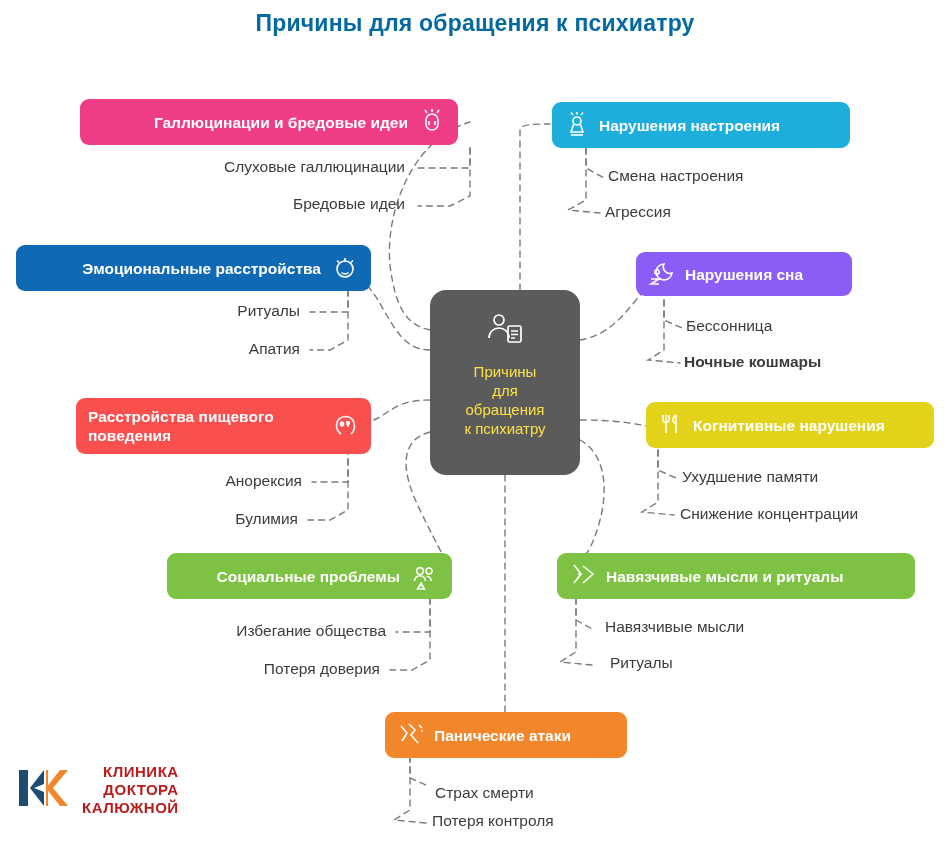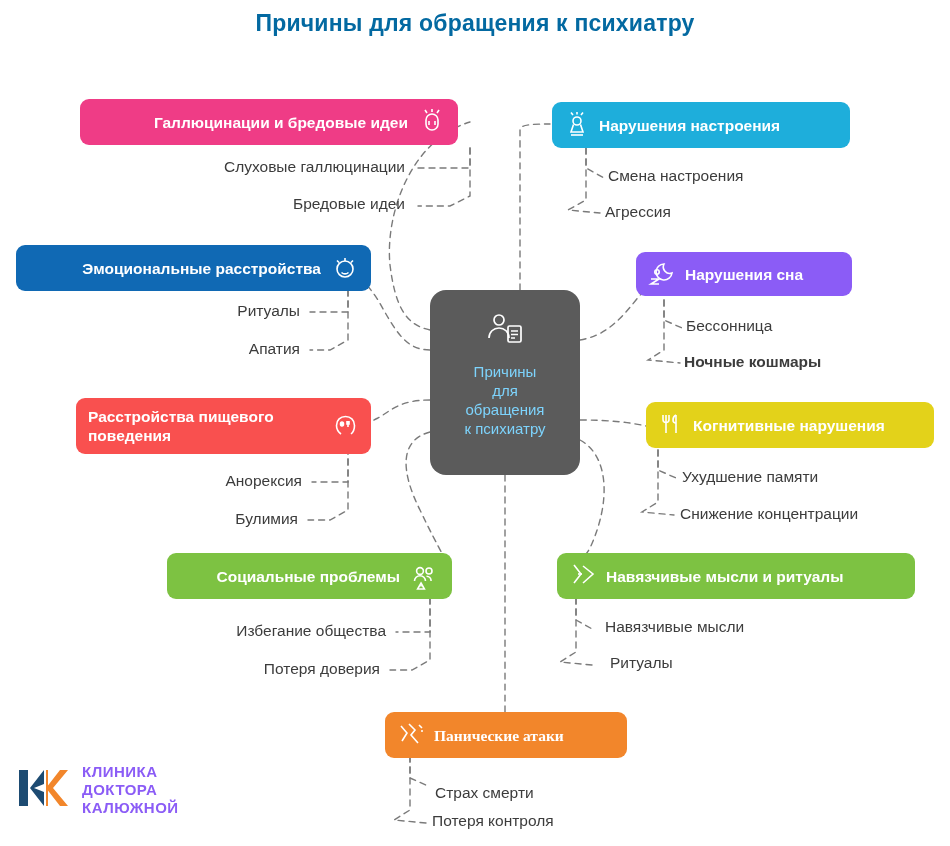--- a/index.html
+++ b/index.html
@@ -32,21 +32,21 @@
     pointer-events: none;
   }
 
   
   #center-node {
     position: absolute;
     left: 430px; top: 290px;
     width: 150px; height: 185px;
     background: #5b5b5b;
     border-radius: 16px;
-    color: #7dd3fc;
+    color: #fde047;
     display: flex;
     flex-direction: column;
     align-items: center;
     justify-content: flex-start;
     padding-top: 18px;
   }
   #center-node .ctext {
     margin-top: 10px;
     text-align: center;
     font-size: 15px;
@@ -87,23 +87,24 @@
   #logo {
     position: absolute;
     left: 18px; top: 762px;
     display: flex;
     align-items: center;
   }
   #logo .mark { margin-right: 12px; }
   #logo .ltext {
     font-size: 15px;
     font-weight: bold;
-    color: #8b5cf6;
+    color: #b91c1c;
     line-height: 18px;
     letter-spacing: 0.5px;
+    text-align: right;
   }
 </style>
 </head>
 <body>
 
 <div id="title">Причины для обращения к психиатру</div>
 
 <svg id="wires">
   <g fill="none" stroke="#7a7a7a" stroke-width="1.4" stroke-dasharray="6 5" stroke-linecap="round">
 
@@ -266,21 +267,21 @@
       <path d="M5 3l7 9-7 9"></path>
       <path d="M14 4l10 8-10 9"></path>
       <path d="M9 12h4"></path>
     </svg>
   </span>
   <span class="plabel">Навязчивые мысли и ритуалы</span>
 </div>
 <div class="sub" style="left:605px; top:618px;">Навязчивые мысли</div>
 <div class="sub" style="left:610px; top:654px;">Ритуалы</div>
 
-<div class="pill icon-left" style="left:385px; top:712px; width:242px; background:#f2862b;font-family:Liberation Serif, serif;">
+<div class="pill icon-left" style="left:385px; top:712px; width:242px; background:#f2862b;">
   <span class="picon">
     <svg width="28" height="28" viewBox="0 0 28 28" fill="none" stroke="#ffffff" stroke-width="1.6">
       <path d="M4 5l6 7-5 8"></path>
       <path d="M12 3l6 6-4 5 7 8"></path>
       <path d="M22 4l3 3M24 10h2"></path>
     </svg>
   </span>
   <span class="plabel">Панические атаки</span>
 </div>
 <div class="sub" style="left:435px; top:776px;margin-top:8px;">Страх смерти</div>

